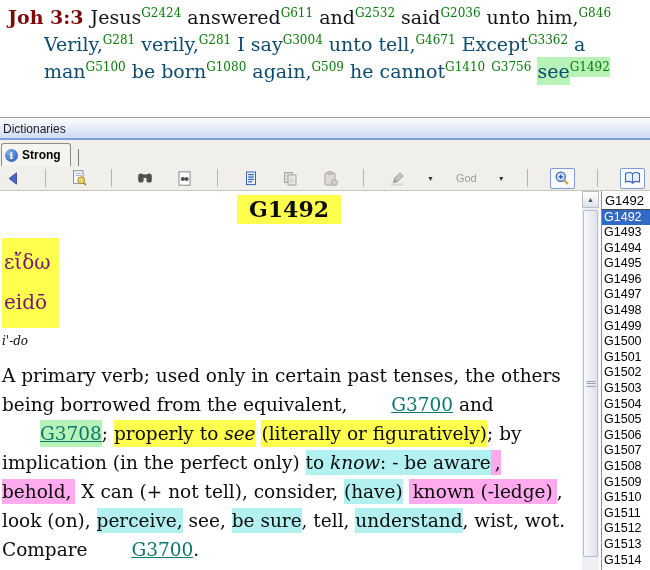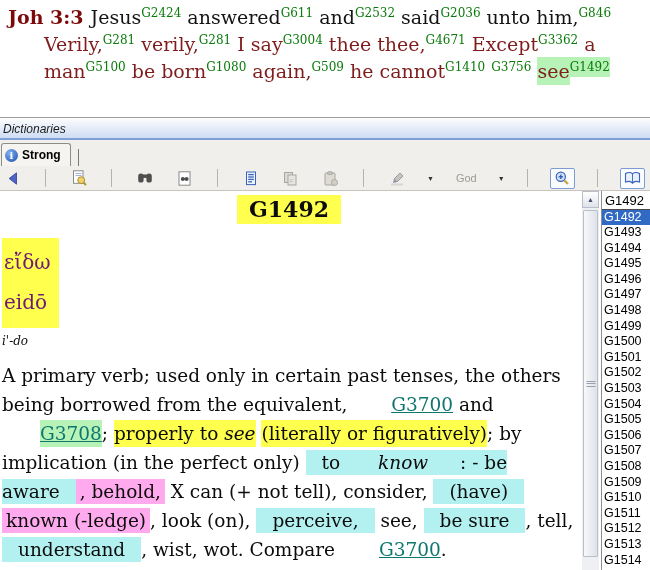--- a/index.html
+++ b/index.html
@@ -5,30 +5,30 @@
   * { margin:0; padding:0; box-sizing:border-box; }
   body { width:650px; height:570px; overflow:hidden; background:#fff; }
   .screen { width:650px; height:518px; position:relative; background:#fff; font-family:"Liberation Sans",sans-serif; }
 
   
   .verse-pane { height:117px; background:#fff; padding:4px 0 0 8px; font-family:"DejaVu Serif",serif; font-size:19px; overflow:hidden; }
   .vline { line-height:27px; white-space:nowrap; }
   .vline.indent { margin-left:36px; }
   .vref { font-weight:bold; color:#7c0a0a; margin-right:7px; }
   .blk { color:#141414; }
-  .red { color:#7f1d1d; }
+  .red { color:#0c4a6e; }
   sup.st { color:#0a7a0a; font-size:12px; line-height:0; vertical-align:super; }
   .hl-g { background:#b7f3b7; padding:3px 0; }
   .hl-y { background:#ffff4d; padding:3px 0; }
-  .hl-c { background:#b3f0f0; padding:2px 16px; }
+  .hl-c { background:#b3f0f0; padding:2px 0; }
   .hl-p { background:#ffaaee; padding:2px 4px; }
   .it { font-style:italic; }
 
   
-  .dict-caption { height:23px; background:linear-gradient(#fcfdfe,#cfdcf4); border-top:1px solid #9b9b9b; border-bottom:2px solid #7f9fd8; font-size:12px; color:#1c1c1c; padding:4px 0 0 3px;font-style:italic; }
+  .dict-caption { height:23px; background:linear-gradient(#fcfdfe,#cfdcf4); border-top:1px solid #9b9b9b; border-bottom:2px solid #7f9fd8; font-size:12px; color:#1c1c1c; padding:4px 0 0 3px; }
 
   
   .tab-row { height:26px; background:#f0efeb; padding:3px 0 0 1px; }
   .tab { display:inline-flex; align-items:center; gap:4px; height:23px; padding:0 9px 0 3px; background:#f5f4f0; border:1px solid #8d8d87; border-bottom:none; border-radius:3px 3px 0 0; font-weight:bold; font-size:12px; color:#000; vertical-align:bottom; }
   .info-icon { width:13px; height:13px; border-radius:50%; background:radial-gradient(circle at 35% 30%,#7fb0f0,#1d4fae); color:#fff; font:bold 10px "DejaVu Serif",serif; display:inline-flex; align-items:center; justify-content:center; }
   .tab-sep { display:inline-block; width:1px; height:17px; background:#7a7a7a; margin-left:7px; vertical-align:middle; }
 
   
   .toolbar { height:25px; background:#f0efeb; border-bottom:1px solid #c6c4bd; display:flex; align-items:center; padding-left:2px; gap:19px; }
   .tsep { width:1px; height:18px; background:#b5b3ac; margin:0 3px; flex:0 0 1px; }
@@ -63,21 +63,21 @@
   .sitem.selected { background:#316ac5; color:#fff; }
 </style>
 </head>
 <body>
 
 <div class="screen">
 
   <div class="verse-pane">
     <div>
         <div class="vline"><span class="vref">Joh 3:3</span><span class="blk">Jesus</span><sup class="st">G2424</sup><span class="blk"> answered</span><sup class="st">G611</sup><span class="blk"> and</span><sup class="st">G2532</sup><span class="blk"> said</span><sup class="st">G2036</sup><span class="blk"> unto him,</span><sup class="st">G846</sup></div>
-        <div class="vline indent"><span class="red">Verily,</span><sup class="st">G281</sup><span class="red"> verily,</span><sup class="st">G281</sup><span class="red"> I say</span><sup class="st">G3004</sup><span class="red"> thee thee,</span><sup class="st">G4671</sup><span class="red"> Except</span><sup class="st">G3362</sup><span class="red"> a</span></div>
+        <div class="vline indent"><span class="red">Verily,</span><sup class="st">G281</sup><span class="red"> verily,</span><sup class="st">G281</sup><span class="red"> I say</span><sup class="st">G3004</sup><span class="red"> unto tell,</span><sup class="st">G4671</sup><span class="red"> Except</span><sup class="st">G3362</sup><span class="red"> a</span></div>
         <div class="vline indent"><span class="red">man</span><sup class="st">G5100</sup><span class="red"> be born</span><sup class="st">G1080</sup><span class="red"> again,</span><sup class="st">G509</sup><span class="red"> he cannot</span><sup class="st">G1410</sup><span class="red"> </span><sup class="st">G3756</sup><span class="red"> </span><span class="red hl-g">see</span><sup class="st hl-g">G1492</sup></div>
       </div>
   </div>
 
   <div class="dict-caption">Dictionaries</div>
 
   <div class="tab-row">
     <div class="tab">
       <span class="info-icon">i</span>
       <span>Strong</span>

